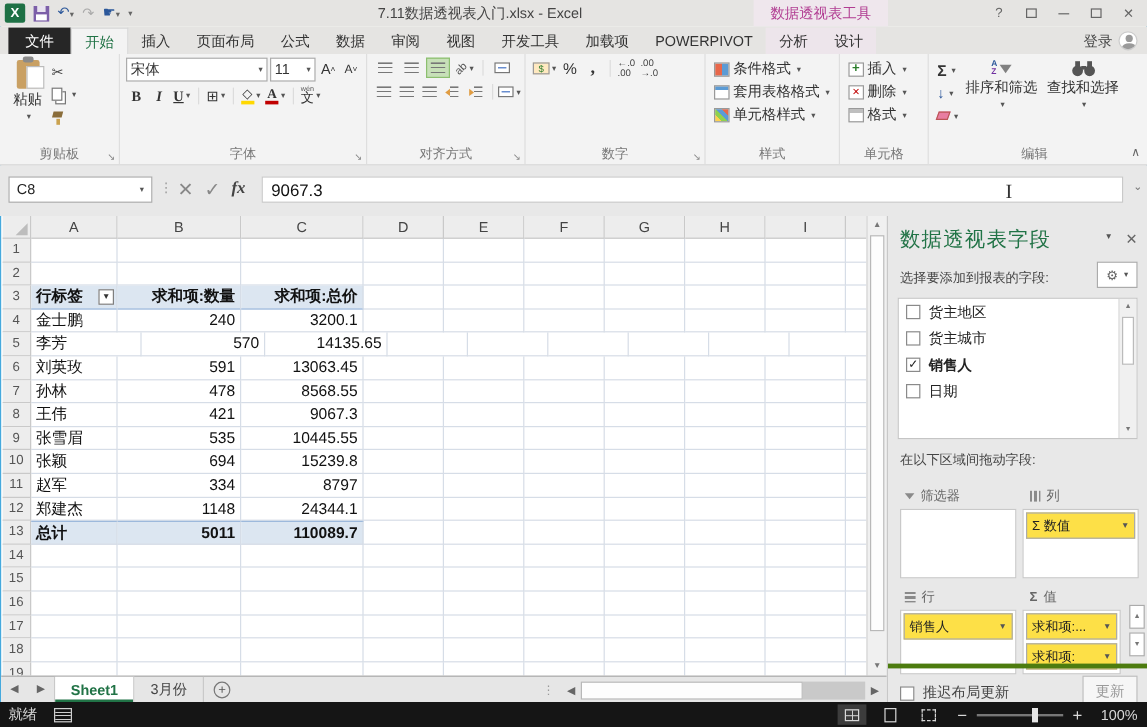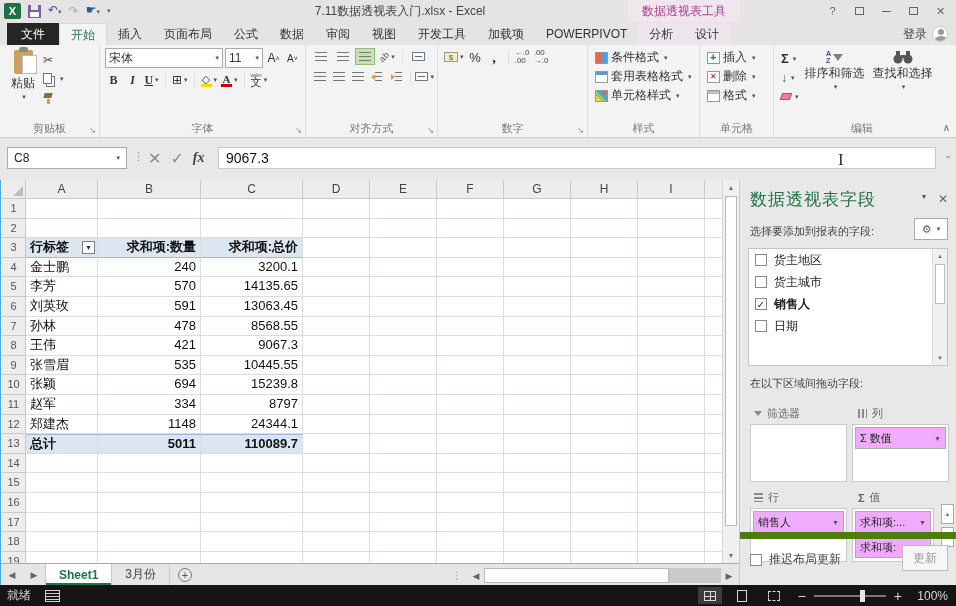--- a/index.html
+++ b/index.html
@@ -163,31 +163,31 @@
   .flist { position:absolute; left:8px; right:8px; top:68px; height:118px; background:#fff; border:1px solid #c5c5c5; overflow:hidden; }
   .fitem { height:22px; display:flex; align-items:center; gap:7px; padding:0 6px; font-size:12px; color:#222; }
   .chk { width:12px; height:12px; background:#fff; border:1px solid #8a8a8a; flex:none; font-size:10px; line-height:11px; text-align:center; color:#222; }
   .flist-scroll { position:absolute; right:0; top:0; bottom:0; width:15px; background:#f0f0f0; border-left:1px solid #ddd; }
   .fs-btn { height:14px; display:flex; align-items:center; justify-content:center; font-size:6px; color:#777; }
   .fs-btn.b { position:absolute; bottom:0; left:0; right:0; }
   .fs-thumb { position:absolute; left:2px; right:2px; top:15px; height:40px; background:#fff; border:1px solid #bbb; }
   .draghint { position:absolute; left:10px; top:196px; font-size:11px; color:#444; }
   .area-h { position:absolute; font-size:11px; color:#666; display:flex; align-items:center; gap:5px; }
   .area-box { position:absolute; background:#fff; border:1px solid #c9c9c9; width:97px; overflow:hidden; padding:2px; }
-  .aitem { height:22px; background:#f0abfc; border:1px solid #ababab; display:flex; align-items:center; font-size:11px;
+  .aitem { height:22px; background:#fde047; border:1px solid #ababab; display:flex; align-items:center; font-size:11px;
            color:#222; padding:0 4px; margin-bottom:3px; }
   .aitem .car { margin-left:auto; }
   .vals-scroll { position:absolute; right:2px; top:324px; width:13px; height:52px; }
   .vs-b { height:20px; background:#fff; border:1px solid #ababab; display:flex; align-items:center; justify-content:center;
           font-size:6px; color:#777; margin-bottom:3px; }
   .funnel-s { width:0; height:0; border-left:4px solid transparent; border-right:4px solid transparent; border-top:5px solid #8a8a8a; }
   .colic { width:9px; height:9px; background:repeating-linear-gradient(to right,#8a8a8a 0 2px,transparent 2px 4px); }
   .rowic { width:9px; height:9px; background:repeating-linear-gradient(to bottom,#8a8a8a 0 2px,transparent 2px 4px); }
   .sigma { font-size:11px; color:#666; font-weight:bold; }
-  .pbottom { position:absolute; left:0; right:0; top:352px; border-top:7px solid #4d7c0f; height:37px; }
+  .pbottom { position:absolute; left:0; right:0; top:373px; border-top:4px solid #4d7c0f; height:37px; }
   .defer { position:absolute; left:10px; top:12px; display:flex; align-items:center; gap:7px; font-size:12px; color:#444; }
   .updbtn { position:absolute; right:8px; top:6px; width:46px; height:26px; background:#f6f6f6; border:1px solid #bdbdbd;
             color:#9a9a9a; font-size:12px; display:flex; align-items:center; justify-content:center; }
 
   
   .statusbar { position:absolute; left:0; top:585px; width:100%; height:21px; background:#151515; color:#d8d8d8;
                font-size:12px; display:flex; align-items:center; }
   .ready { padding-left:7px; }
   .macro-ic { margin-left:14px; width:15px; height:12px; border:1px solid #cfcfcf; background:repeating-linear-gradient(to bottom,transparent 0 2px,#cfcfcf 2px 3px); }
   .viewbtns { margin-left:auto; display:flex; gap:8px; margin-right:12px; }
@@ -565,21 +565,21 @@
         <div class="cell" style="width: 67px;"></div>
         <div class="cell" style="width: 67px;"></div>
         <div class="cell" style="width: 67px;"></div>
         <div class="cell" style="width: 67px;"></div>
         <div class="cell" style="width: 67px;"></div>
         <div class="cell" style="width: 67px;"></div>
         <div class="cell" style="width: 18px; border-right: none;"></div>
       </div>
       <div class="grow">
         <div class="rowno">5</div>
-        <div class="cell" style="width: 72px;">李芳</div>
+        <div class="cell" style="width: 92px;">李芳</div>
         <div class="cell num" style="width: 103px;">570</div>
         <div class="cell num" style="width: 102px;">14135.65</div>
         <div class="cell" style="width: 67px;"></div>
         <div class="cell" style="width: 67px;"></div>
         <div class="cell" style="width: 67px;"></div>
         <div class="cell" style="width: 67px;"></div>
         <div class="cell" style="width: 67px;"></div>
         <div class="cell" style="width: 67px;"></div>
         <div class="cell" style="width: 18px; border-right: none;"></div>
       </div>

